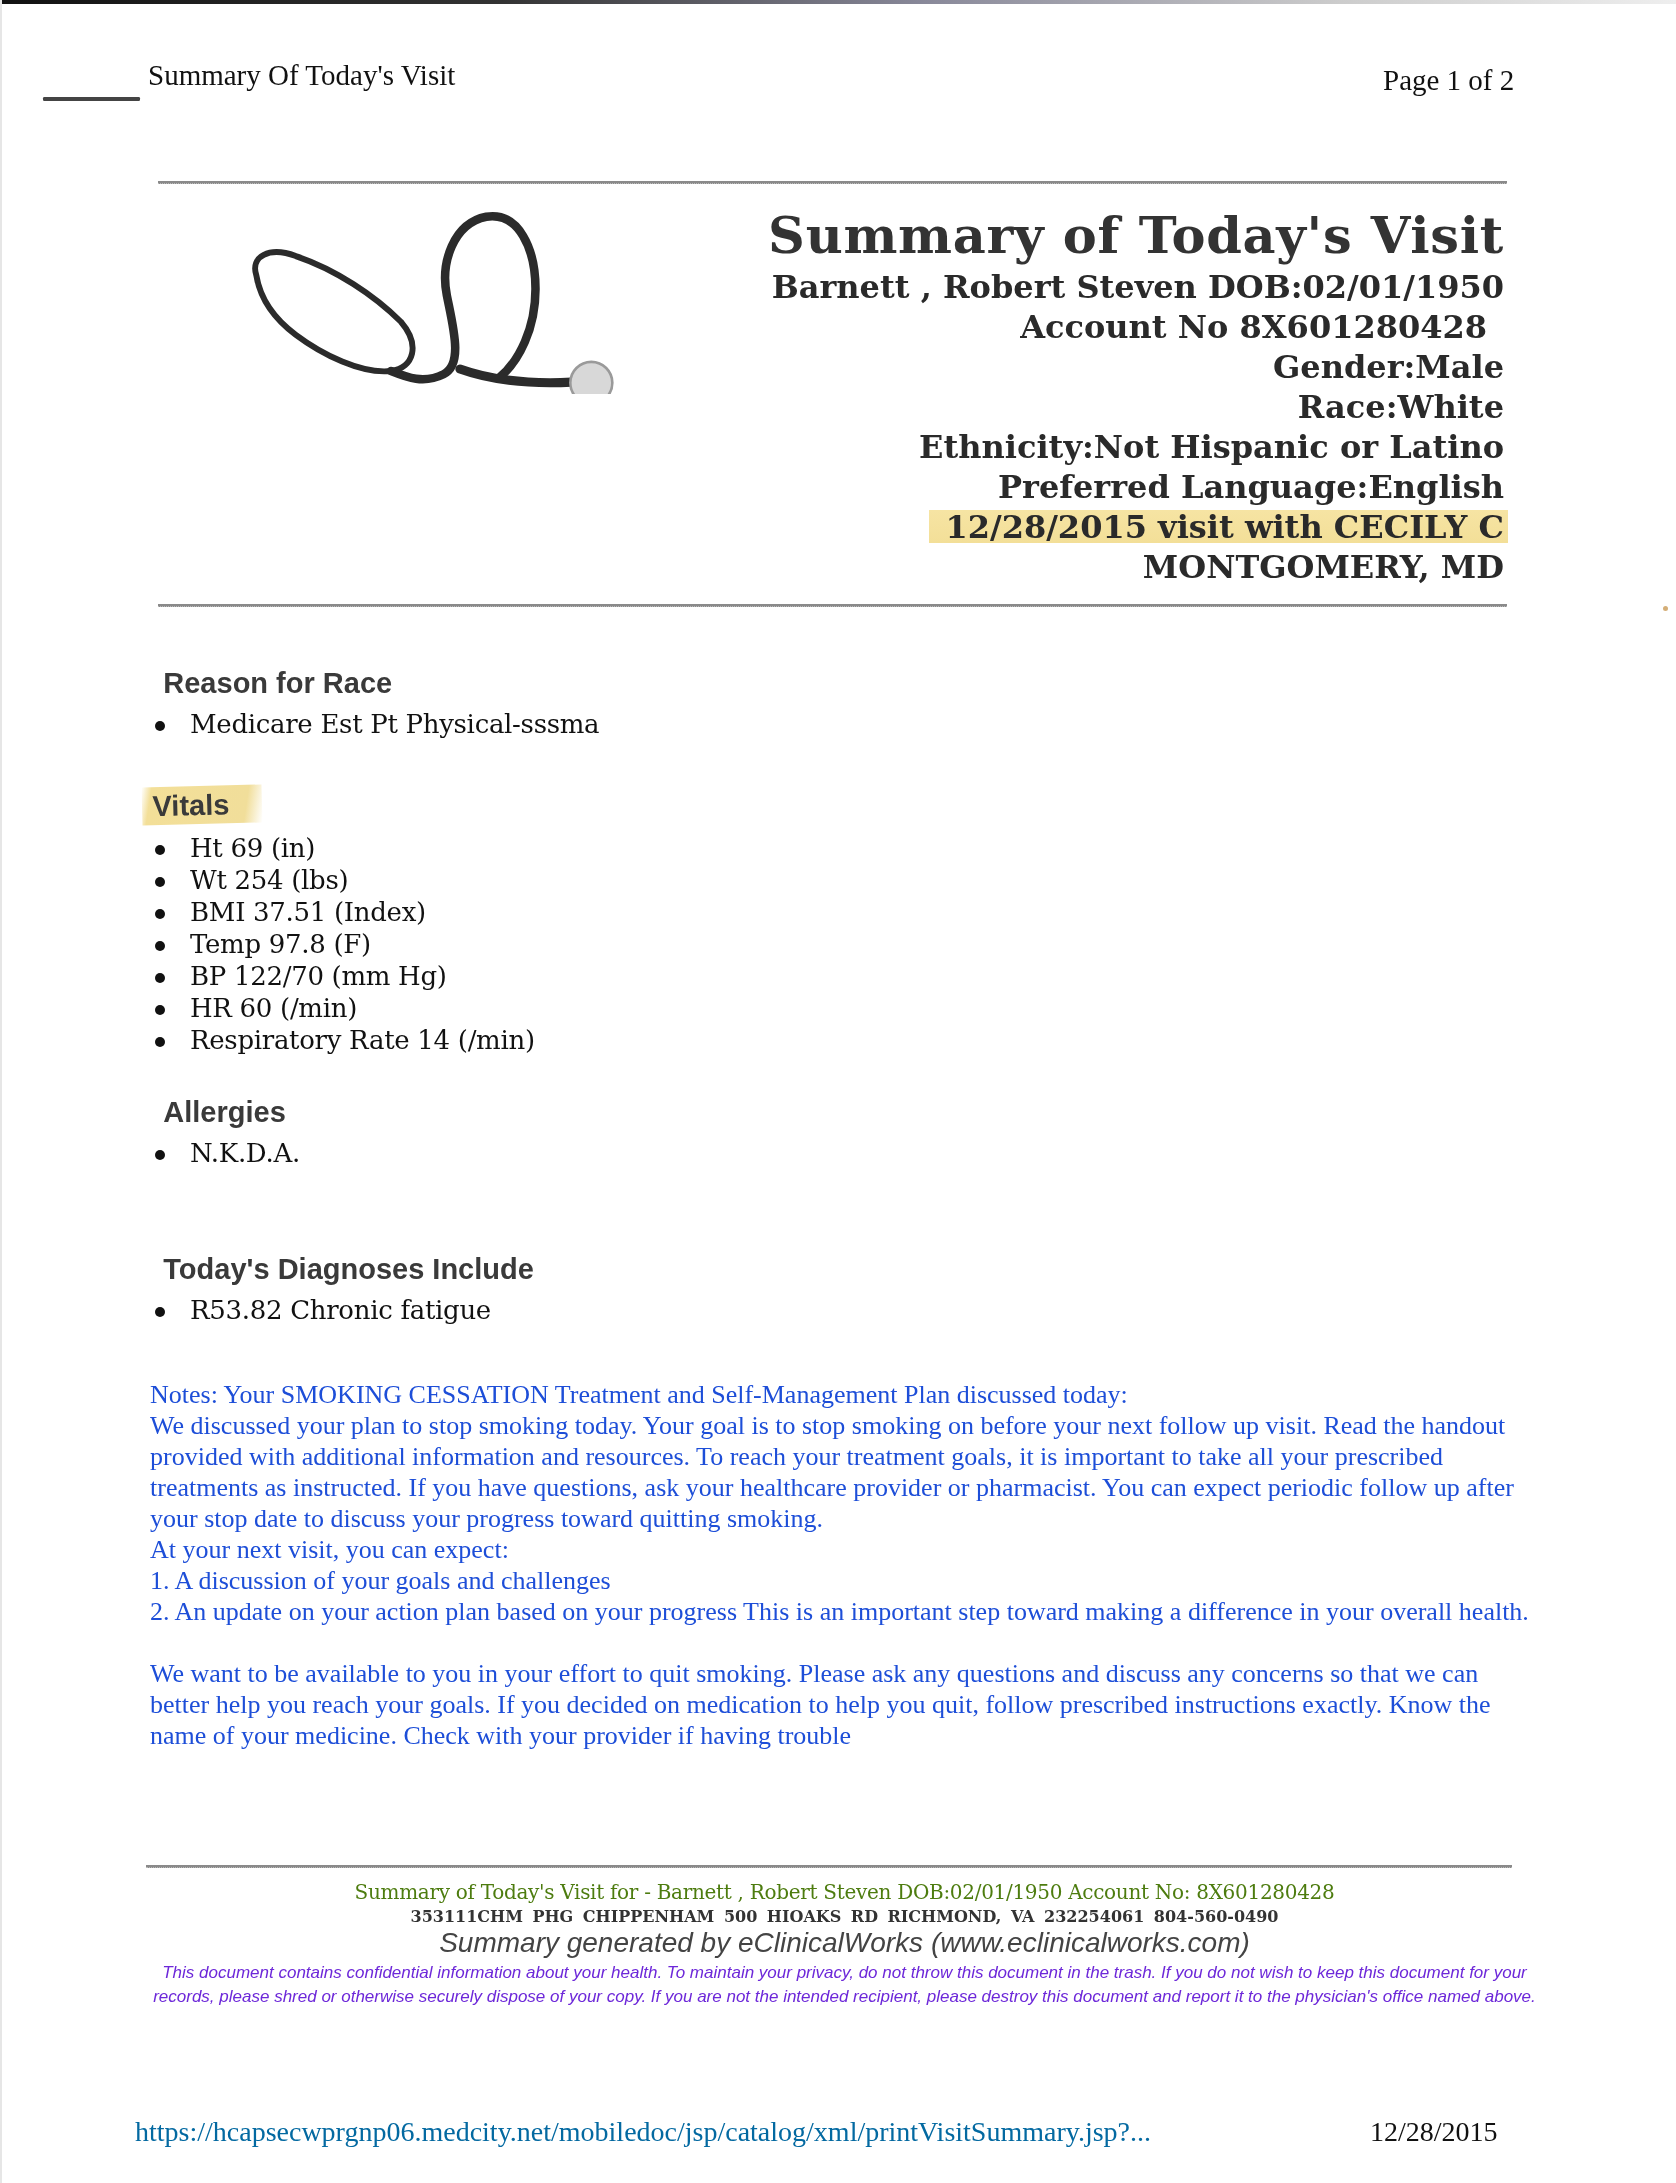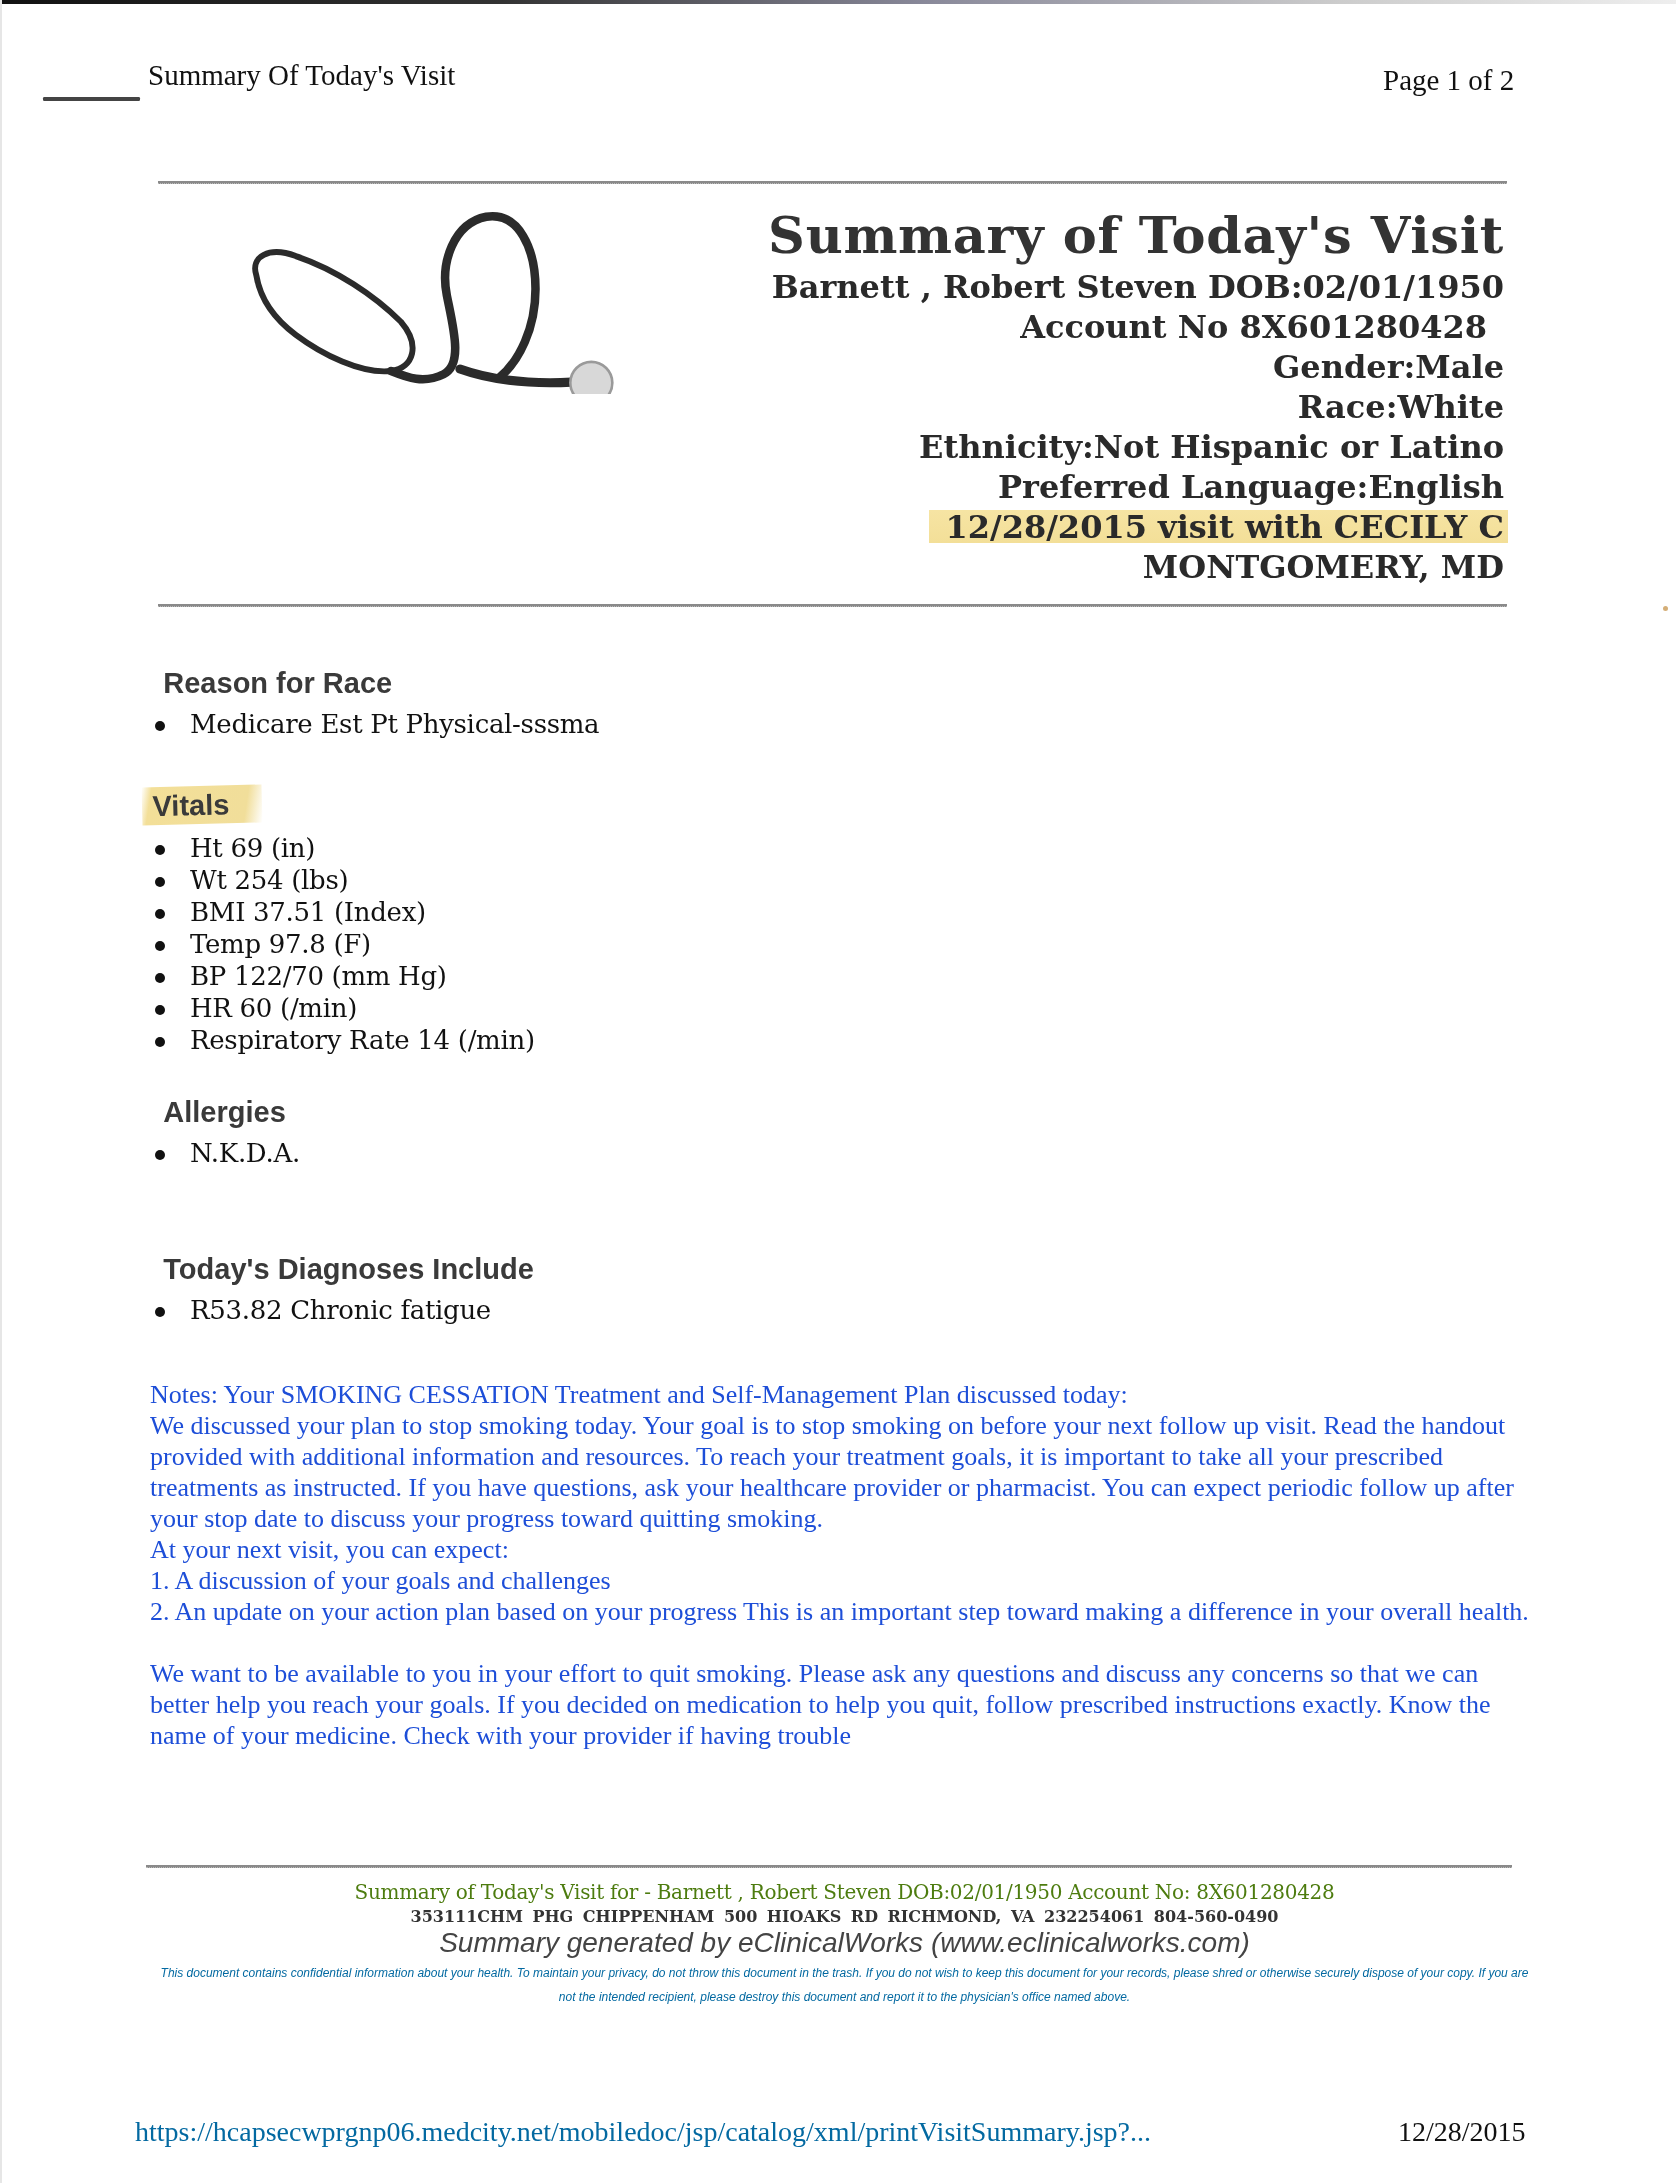--- a/index.html
+++ b/index.html
@@ -60,24 +60,24 @@
       font-size: 26px; line-height: 31px; color: #1d4ed8;
       font-family: "Liberation Serif", serif;
     }
     .notes p { margin: 0; }
     .notes .gap { height: 31px; }
 
     .footer { position: absolute; left: 145px; top: 1880px; width: 1399px; text-align: center; }
     .f-line1 { font-size: 20px; color: #4d7c0f; font-family: "DejaVu Serif", serif; letter-spacing: -0.3px; text-align: center; }
     .f-line2 { font-size: 16px; font-weight: bold; color: #333; font-family: "DejaVu Serif", serif; word-spacing: 4px; margin-top: 2.6px; }
     .f-line3 { font-size: 28px; font-style: italic; color: #444; font-family: "Liberation Sans", sans-serif; margin-top: 1.3px; }
-    .f-line4 { font-size: 12px; font-style: italic; color: #0369a1; font-family: "Liberation Sans", sans-serif; line-height: 24px; margin-top: 2.6px; padding: 0 6.6px; }
+    .f-line4 { font-size: 17px; font-style: italic; color: #6d28d9; font-family: "Liberation Sans", sans-serif; line-height: 24px; margin-top: 2.6px; padding: 0 6.6px; }
 
     .url-line { position: absolute; left: 135px; top: 2116px; font-size: 28px; font-family: "Liberation Serif", serif; color: #0369a1; }
-    .url-date { position: absolute; left: 1398px; top: 2116px; font-size: 28px; font-family: "Liberation Serif", serif; color: #111; }
+    .url-date { position: absolute; left: 1370px; top: 2116px; font-size: 28px; font-family: "Liberation Serif", serif; color: #111; }
     .speck { position: absolute; left: 1663px; top: 606px; width: 5.3px; height: 5.3px; background: #c99a55; border-radius: 50%; opacity: 0.8; }
   </style>
 </head>
 <body>
 
 <div class="scan-edge"></div>
 <div class="scan-left"></div>
 <div class="header-mark"></div>
 
 <div class="top-title">Summary Of Today's Visit</div>

